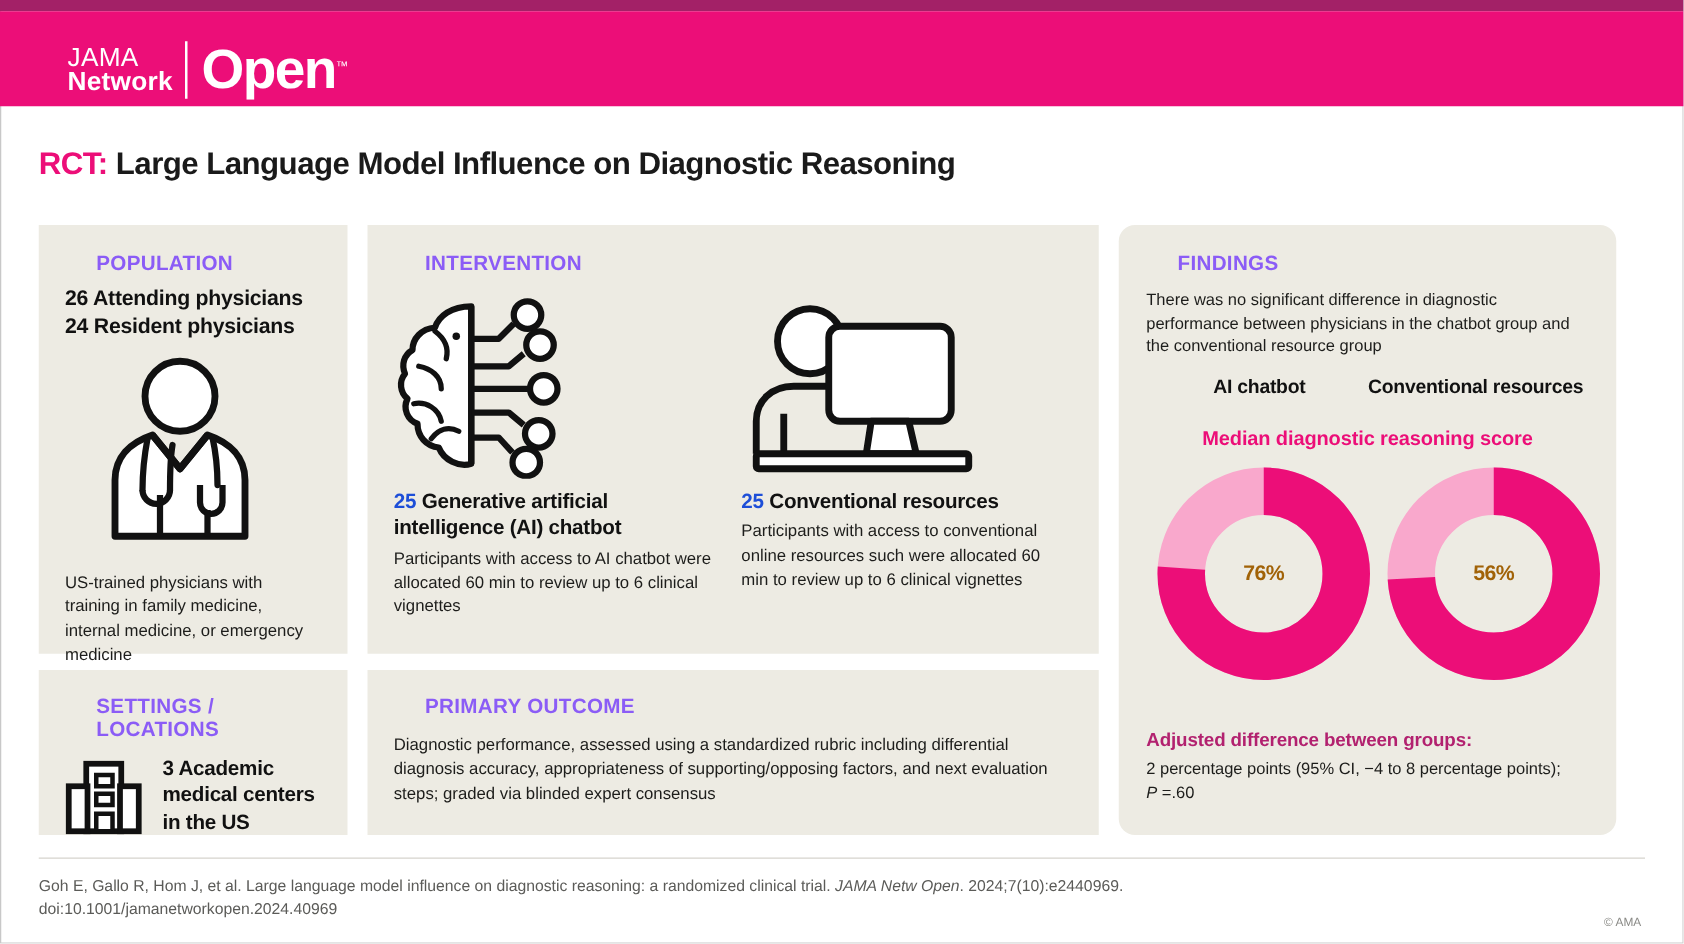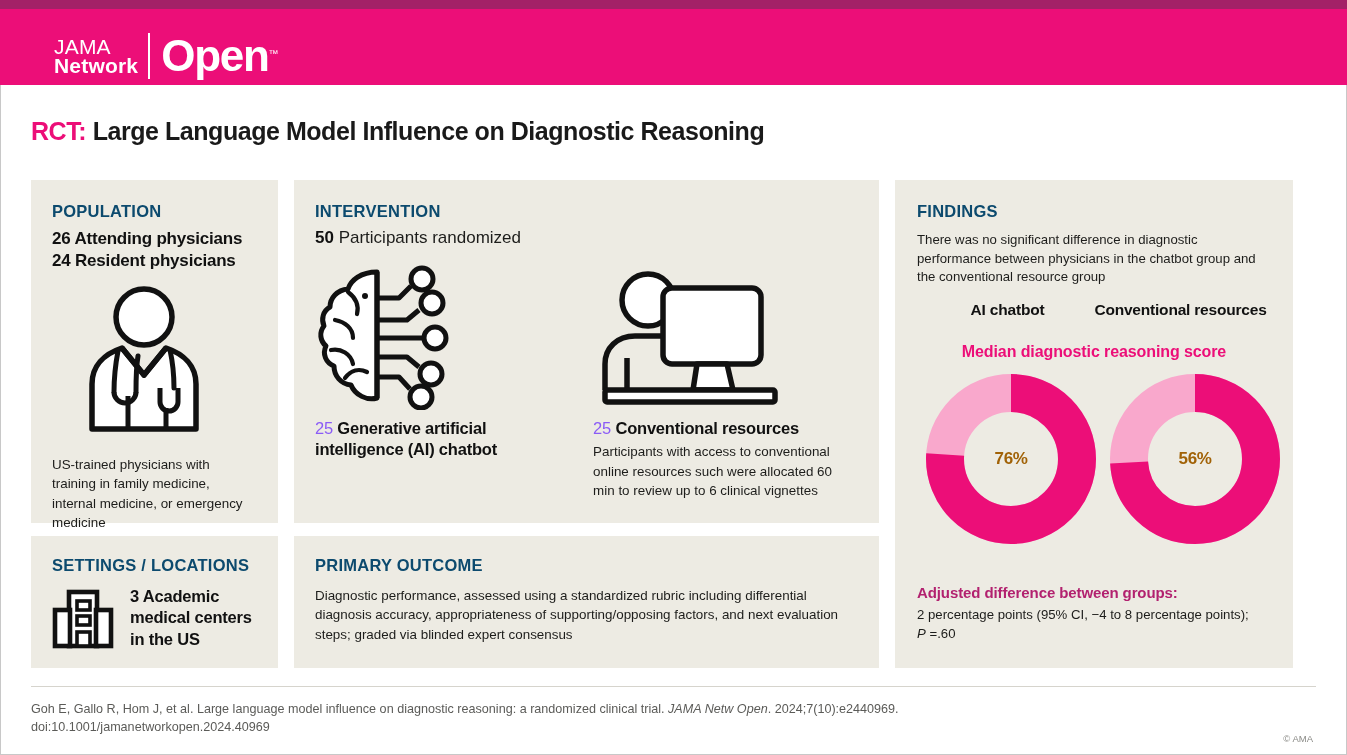--- a/index.html
+++ b/index.html
@@ -61,38 +61,39 @@
     color: #1a1a1a; white-space: nowrap;
   }
   #headline .rct { color: #ec0e78; }
 
   
   .panel {
     position: absolute;
     background: #edebe3;
   }
   .kicker {
-    color: #0c4a6e;
+    color: #8b5cf6;
     font-weight: 700;
     font-size: 16.5px;
     letter-spacing: .25px;
+    margin-left: 25px;
   }
   .body-txt {
     color: #1d1d1b;
     font-size: 13.4px;
     line-height: 1.44;
   }
   .bold-line {
     color: #111111;
     font-weight: 700;
     font-size: 17px;
     line-height: 1.3;
     letter-spacing: -.2px;
   }
-  .num-pink { color: #8b5cf6; font-weight: 400; }
+  .num-pink { color: #1d4ed8; font-weight: 700; }
 
   
   #panel-population { left: 31px; top: 180px; width: 247px; height: 343px; }
   #panel-population .inner { padding: 22px 20px 0 21px; }
   #pop-figure { margin: 12px 0 0 22px; }
   #pop-note { margin-top: 15px; padding-right: 4px; }
 
   
   #panel-intervention { left: 294px; top: 180px; width: 585px; height: 343px; }
   #panel-intervention .inner { padding: 22px 22px 12px 21px; position: relative; height: 100%; }
@@ -107,21 +108,21 @@
   #panel-settings { left: 31px; top: 536px; width: 247px; height: 132px; }
   #panel-settings .inner { padding: 20px 18px 0 21px; }
   #set-row { display: flex; align-items: flex-start; gap: 16px; margin-top: 11px; }
 
   
   #panel-outcome { left: 294px; top: 536px; width: 585px; height: 132px; }
   #panel-outcome .inner { padding: 20px 24px 0 21px; }
   #outcome-body { margin-top: 11px; }
 
   
-  #panel-findings { left: 895px; top: 180px; width: 398px; height: 488px; }
+  #panel-findings { left: 895px; top: 180px; width: 398px; height: 488px; border-radius: 13px; }
   #panel-findings .inner { padding: 22px 22px 0 22px; height: 100%; position: relative; }
   #find-lead { margin-top: 10px; font-size: 13.2px; line-height: 1.42; }
   #find-charttitle {
     color: #ec0e78; font-weight: 700; font-size: 16px;
     text-align: center; margin-top: 24px; letter-spacing: -.1px;
   }
   #donut-labels {
     display: flex; justify-content: space-between;
     margin-top: 14px; padding: 0 4px;
     align-items: flex-end;
@@ -204,24 +205,20 @@
         </svg>
       </div>
 
       <div class="body-txt" id="pop-note">US-trained physicians with training in family medicine, internal medicine, or emergency medicine</div>
     </div>
   </div>
 
   <div class="panel" id="panel-intervention">
     <div class="inner">
       <div class="kicker">INTERVENTION</div>
-      <div style="margin-top:7px;font-size:17px;color:#1d1d1b;">
-        <span style="font-weight:700;color:#111;">50</span>
-        <span>Participants randomized</span>
-      </div>
 
       <div id="int-cols">
 
         <div id="int-col-a">
           <div class="int-fig">
             <svg width="150" height="148" viewBox="0 0 150 148" fill="none">
               <path d="M62 10 C46 10 36 18 33 27 C22 28 15 36 15 45 C8 49 6 57 9 64 C4 70 5 79 11 84
                        C7 92 11 101 19 104 C19 114 26 122 36 123 C40 133 52 139 62 136 L62 10 Z" stroke="#111" stroke-width="5" fill="#fff" stroke-linejoin="round"></path>
               <path d="M62 10 L62 136" stroke="#111" stroke-width="5"></path>
               <path d="M33 30 C41 36 44 44 42 52" stroke="#111" stroke-width="4.2" fill="none" stroke-linecap="round"></path>
@@ -239,20 +236,21 @@
               <path d="M62 95 L92 95 L104 105" stroke="#111" stroke-width="5" fill="none" stroke-linejoin="round"></path>
               <circle cx="116" cy="112" r="11" stroke="#111" stroke-width="5" fill="#fff"></circle>
               <path d="M62 115 L84 115 L95 127" stroke="#111" stroke-width="5" fill="none" stroke-linejoin="round"></path>
               <circle cx="106" cy="135" r="11" stroke="#111" stroke-width="5" fill="#fff"></circle>
             </svg>
           </div>
           <div class="int-head bold-line" style="font-size:16.5px;">
             <span class="num-pink">25</span>
             <span>Generative artificial intelligence (AI) chatbot</span>
           </div>
+          <div class="body-txt int-sub">Participants with access to AI chatbot were allocated 60 min to review up to 6 clinical vignettes</div>
         </div>
 
         <div id="int-col-b">
           <div class="int-fig">
             <svg width="196" height="150" viewBox="0 0 196 150" fill="none">
               <circle cx="55" cy="40" r="26" stroke="#111" stroke-width="5.5" fill="#fff"></circle>
               <path d="M12 130 L12 104 C12 88 24 76 42 76 L70 76" stroke="#111" stroke-width="5.5" fill="none" stroke-linejoin="round"></path>
               <path d="M34 98 L34 130" stroke="#111" stroke-width="5.5" fill="none"></path>
               <rect x="70" y="28" width="98" height="76" rx="9" stroke="#111" stroke-width="5.5" fill="#fff"></rect>
               <path d="M104 104 L100 130 L140 130 L134 104 Z" stroke="#111" stroke-width="5.5" fill="#fff" stroke-linejoin="round"></path>

